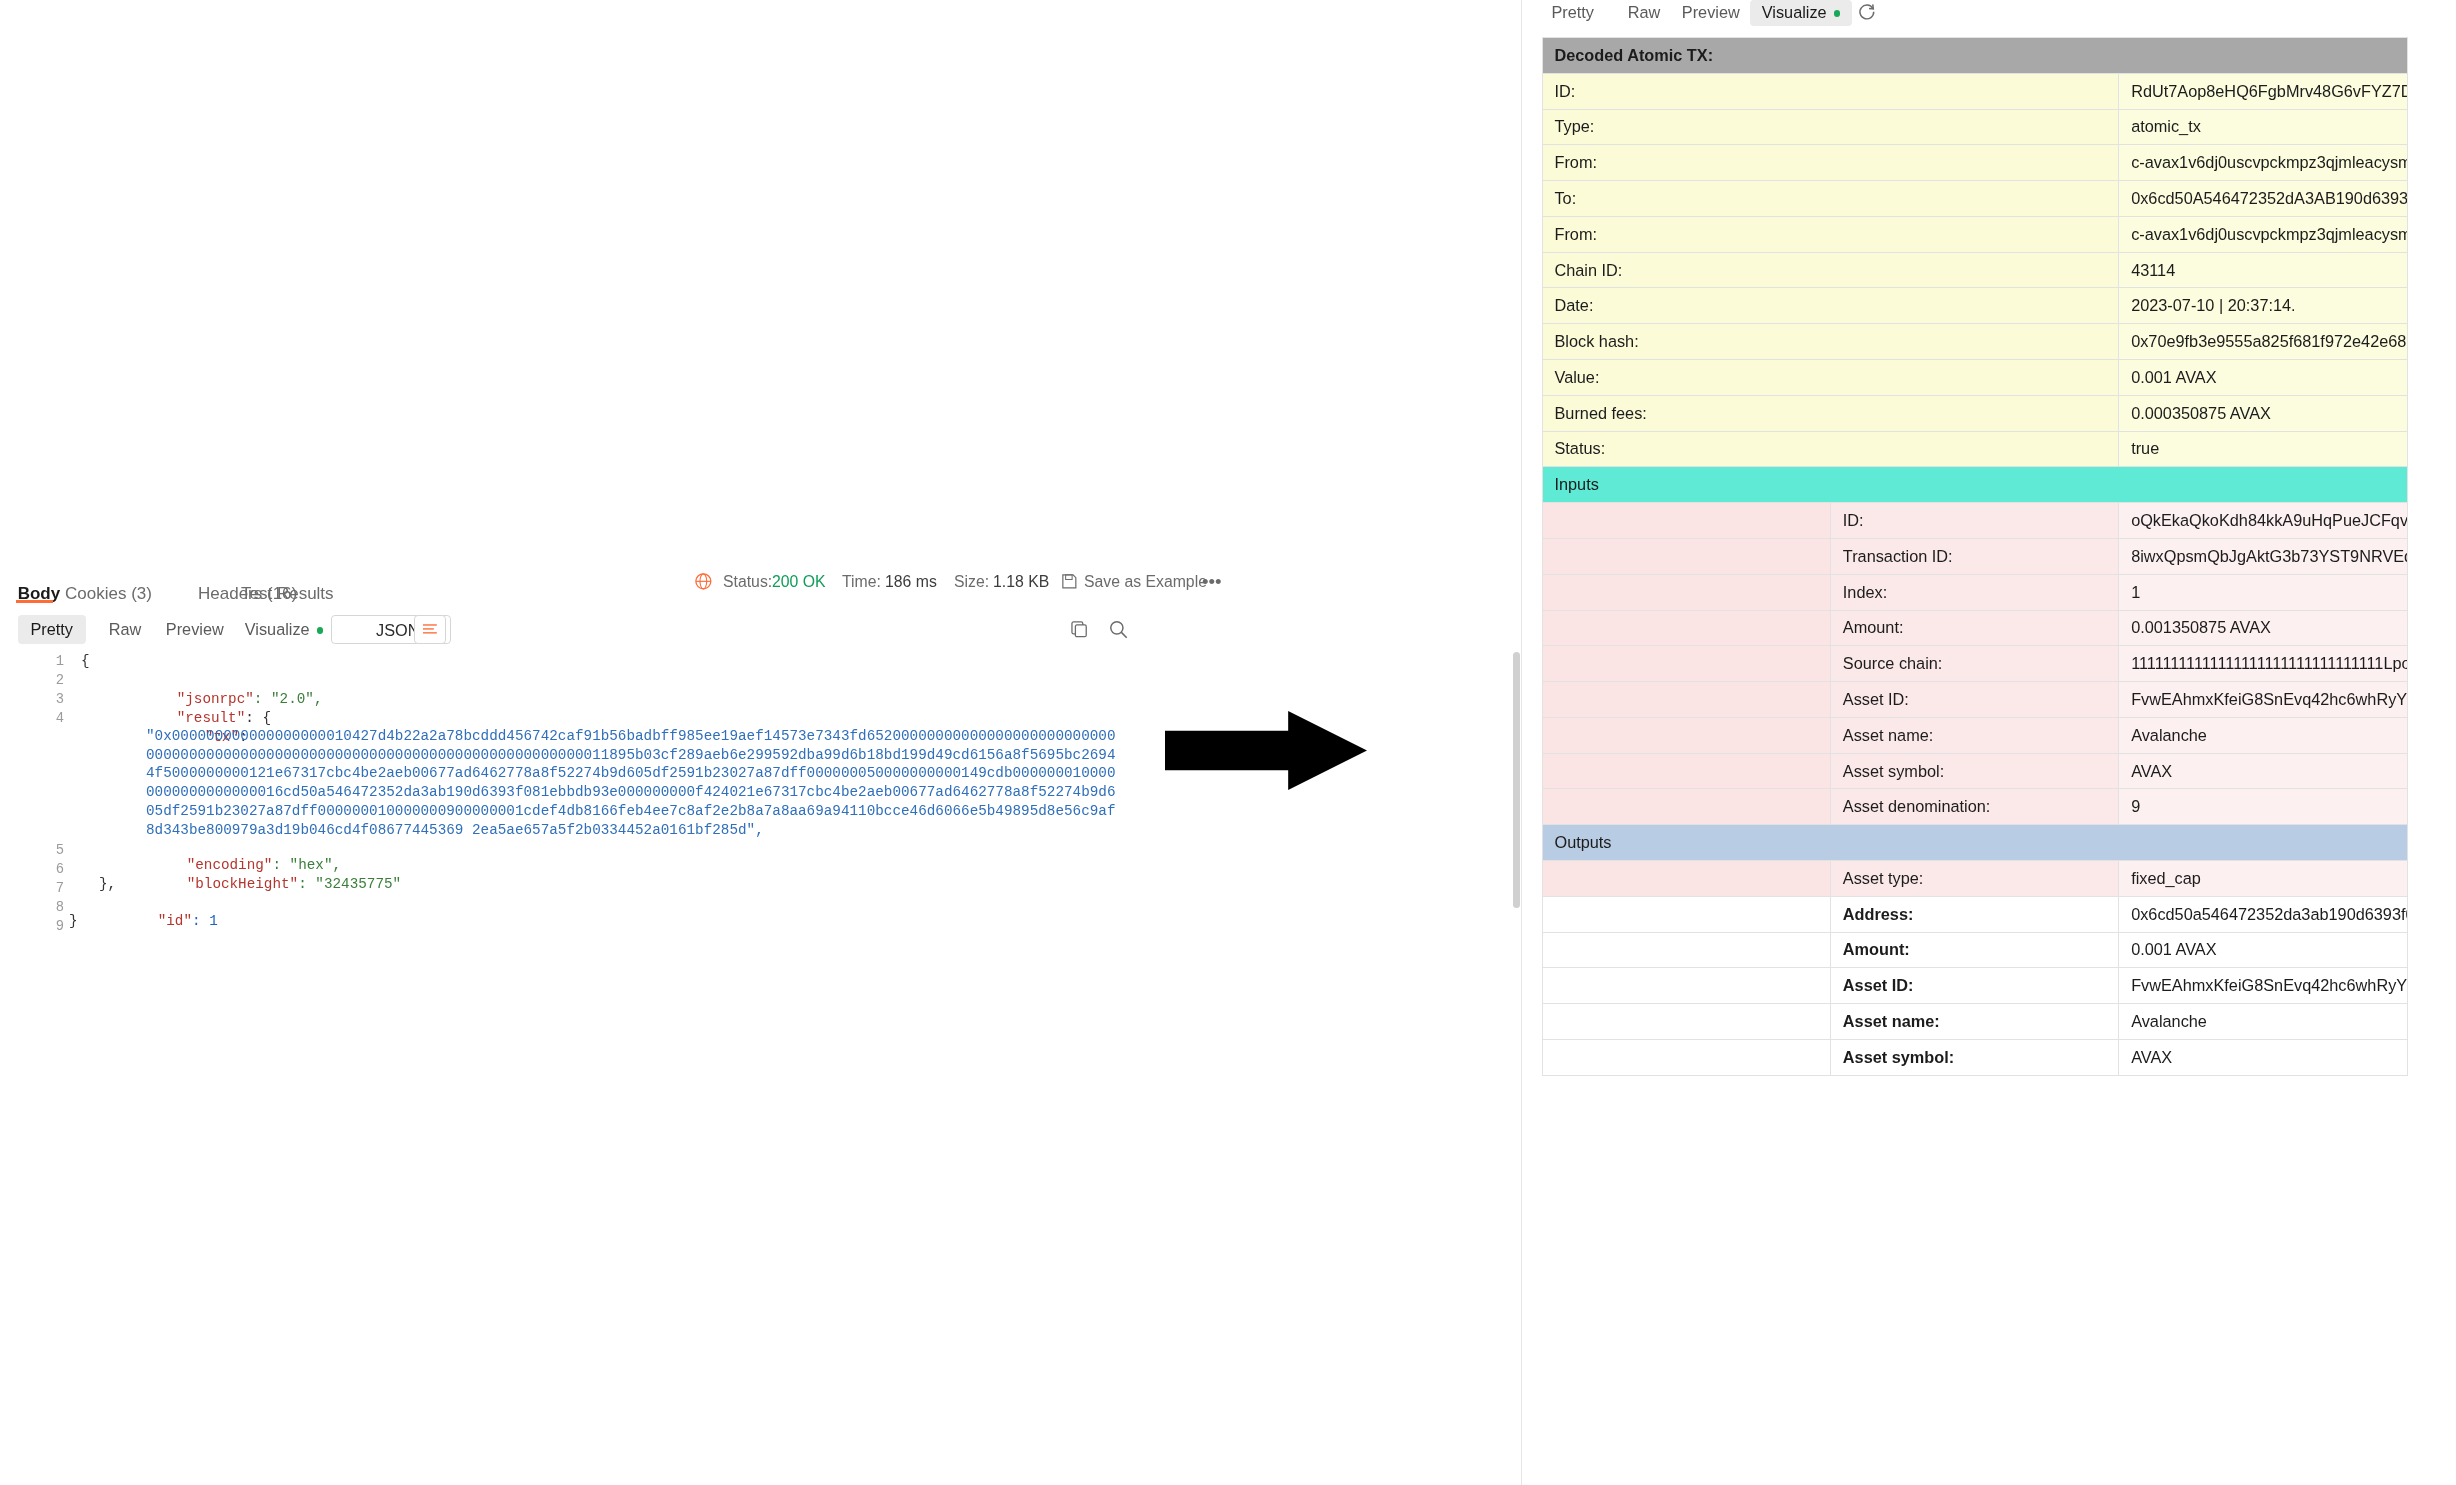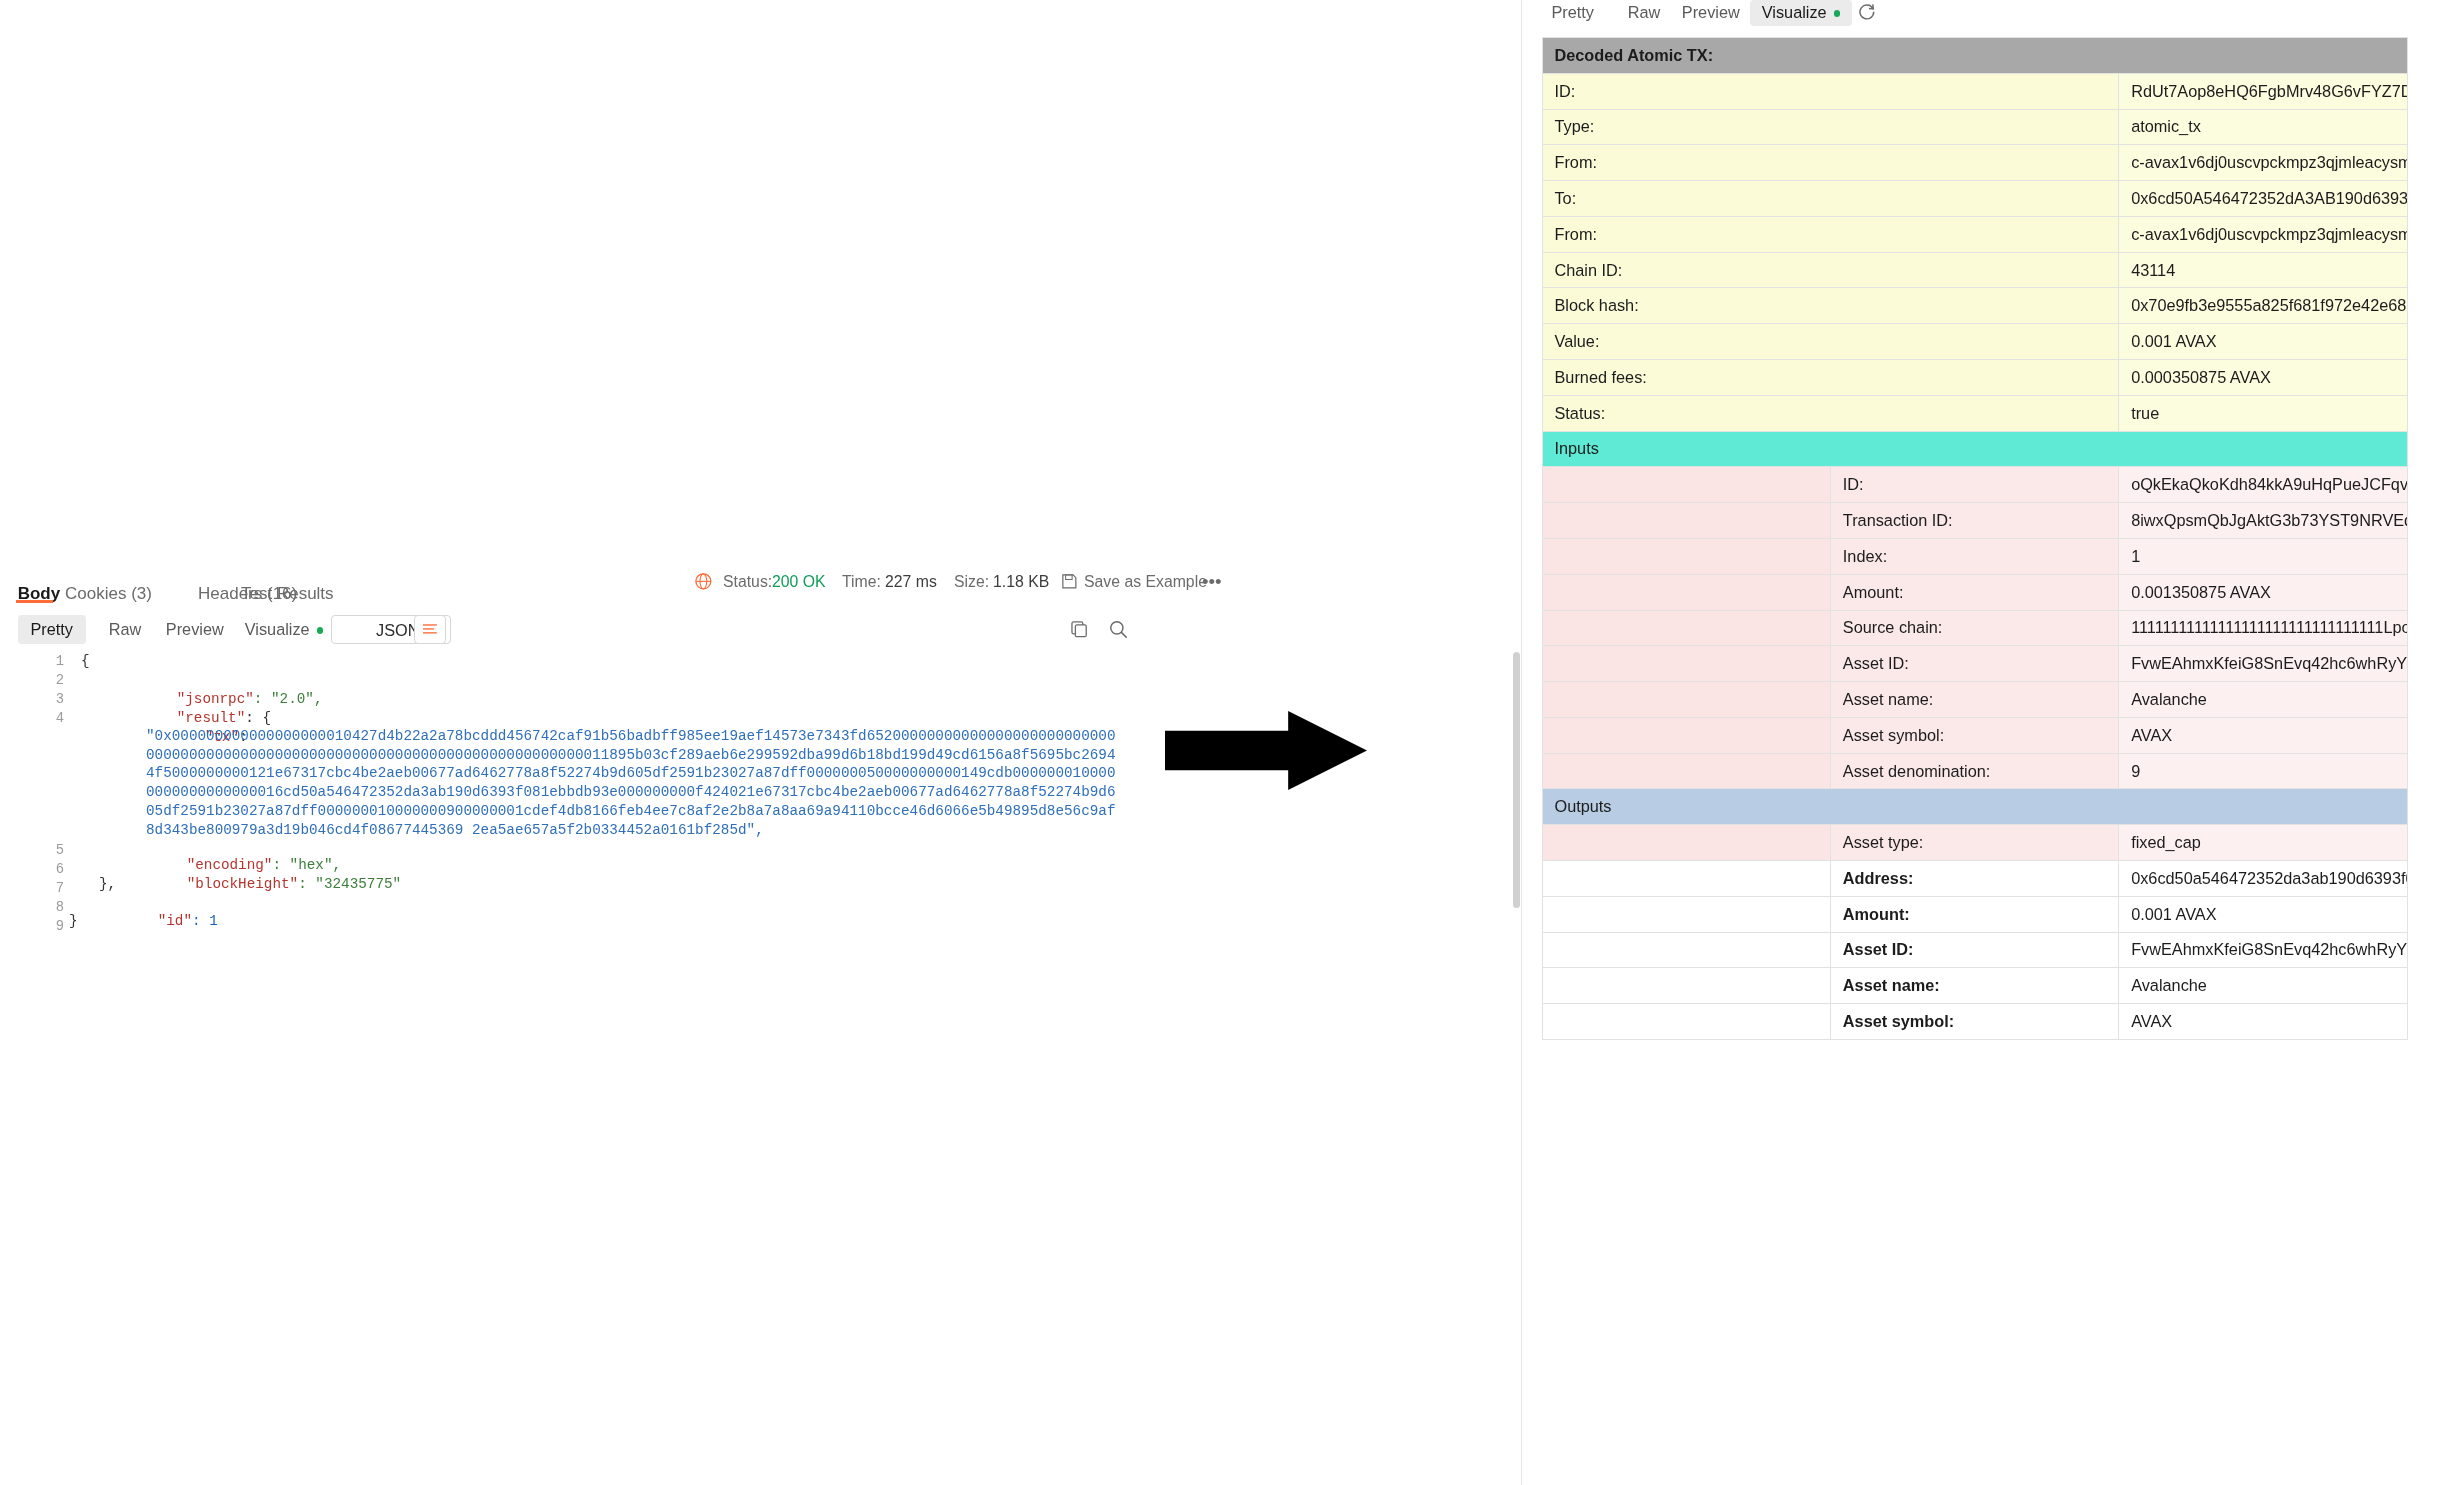--- a/index.html
+++ b/index.html
@@ -154,21 +154,21 @@
       <div class="status-item" style="left:694px;top:1px;">
         <svg width="18.7" height="18.7" viewBox="0 0 20 20">
             <circle cx="10" cy="10" r="8" fill="none" stroke="#ff6c37" stroke-width="1.4"></circle>
             <ellipse cx="10" cy="10" rx="3.6" ry="8" fill="none" stroke="#ff6c37" stroke-width="1.2"></ellipse>
             <line x1="2" y1="10" x2="18" y2="10" stroke="#ff6c37" stroke-width="1.2"></line>
           </svg>
       </div>
       <div class="status-item status-label" style="left:723px;">Status:</div>
       <div class="status-item status-val-green" style="left:772px;">200 OK</div>
       <div class="status-item status-label" style="left:842px;">Time:</div>
-      <div class="status-item status-val-dark" style="left:885px;">227 ms</div>
+      <div class="status-item status-val-dark" style="left:885px;">186 ms</div>
       <div class="status-item status-label" style="left:954px;">Size:</div>
       <div class="status-item status-val-dark" style="left:993px;">1.18 KB</div>
       <div class="status-item" style="left:1061px;top:2px;">
         <svg width="16.7" height="16.7" viewBox="0 0 18 18">
             <path d="M2 2h11l3 3v11H2z" fill="none" stroke="#6b6b6b" stroke-width="1.3"></path>
             <rect x="5" y="2" width="7" height="5" fill="none" stroke="#6b6b6b" stroke-width="1.1"></rect>
           </svg>
       </div>
       <div class="status-item status-label" style="left:1084px;">Save as Example</div>
       <div class="status-item status-label" style="left:1202px;font-size:18.7px;">•••</div>
@@ -300,20 +300,24 @@
           </tr>
           <tr>
             <td class="k-yellow" colspan="2">From:</td>
             <td class="v-yellow">c-avax1v6dj0uscvpckmpz3qjmleacysmh29kns5m4780</td>
           </tr>
           <tr>
             <td class="k-yellow" colspan="2">Chain ID:</td>
             <td class="v-yellow">43114</td>
           </tr>
           <tr>
+            <td class="k-yellow" colspan="2">Date:</td>
+            <td class="v-yellow">2023-07-10 | 20:37:14.</td>
+          </tr>
+          <tr>
             <td class="k-yellow" colspan="2">Block hash:</td>
             <td class="v-yellow">0x70e9fb3e9555a825f681f972e42e689fb04c19b82bc963c986d030b8fdb9a2ed</td>
           </tr>
           <tr>
             <td class="k-yellow" colspan="2">Value:</td>
             <td class="v-yellow">0.001 AVAX</td>
           </tr>
           <tr>
             <td class="k-yellow" colspan="2">Burned fees:</td>
             <td class="v-yellow">0.000350875 AVAX</td>

